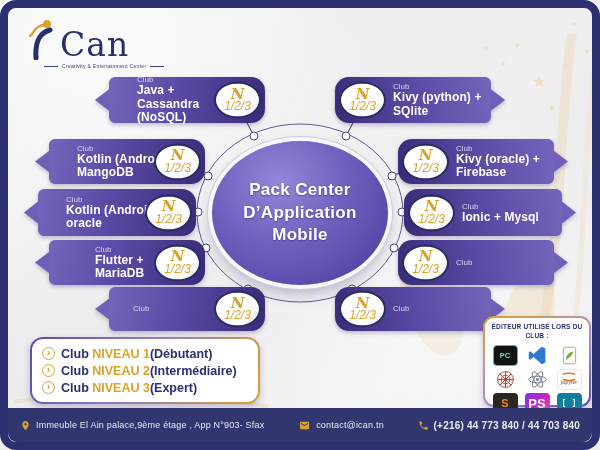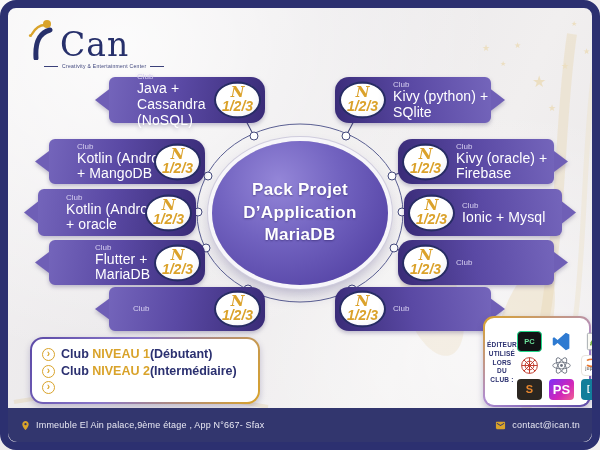--- a/index.html
+++ b/index.html
@@ -32,30 +32,30 @@
       background:linear-gradient(100deg,#7465bb 0%,#5a49a4 45%,#392b77 100%);}
   .banner.right .bar{left:0;right:14px;border-radius:14px 6px 6px 14px;
       background:linear-gradient(80deg,#392b77 0%,#5a49a4 50%,#7465bb 100%);}
   .banner .tip{position:absolute;top:0;bottom:0;width:30px;background:#6f5fb6;}
   .banner.left .tip{left:0;clip-path:polygon(100% 0,0 50%,100% 100%);}
   .banner.right .tip{right:0;clip-path:polygon(0 0,100% 50%,0 100%);}
   .btext{position:absolute;top:50%;transform:translateY(-50%);color:#fff;}
   .banner.left .btext{left:42px;width:84px;}
   .banner.right .btext{left:58px;width:100px;}
   .club{display:block;font-size:8px;color:#d8d1f1;line-height:1.15;}
-  .cname{display:block;font-weight:normal;font-size:14px;line-height:1.12;letter-spacing:.1px;}
+  .cname{display:block;font-weight:bold;font-size:12px;line-height:1.12;letter-spacing:.1px;}
   .nbadge{position:absolute;top:50%;transform:translateY(-50%);width:47px;height:37px;
           background:radial-gradient(ellipse at 40% 30%,#ffffff 55%,#ececf2 100%);
           border:2px solid #272c64;border-radius:50%;display:flex;flex-direction:column;
           align-items:center;justify-content:center;box-sizing:border-box;}
   .banner.left .nbadge{right:4px;}
   .banner.right .nbadge{left:4px;}
   .nbadge .n{font-family:"DejaVu Serif",serif;font-style:italic;font-weight:bold;
              font-size:15px;color:#dba22b;line-height:.85;}
-  .nbadge .lv{font-style:italic;font-weight:bold;font-size:14px;color:#dba22b;line-height:1.1;}
+  .nbadge .lv{font-style:italic;font-weight:normal;font-size:12px;color:#dba22b;line-height:1.1;}
 
   
   .brand{position:absolute;left:26px;top:16px;z-index:4;width:160px;}
   .brand .row{display:flex;align-items:flex-end;}
   .brand .word{font-family:"DejaVu Serif",serif;font-size:33px;color:#27306b;line-height:.9;letter-spacing:1px;}
   .brand .tagrow{display:flex;align-items:center;gap:4px;margin-top:3px;margin-left:18px;}
   .brand .tagline{font-size:5px;color:#3a4079;letter-spacing:.3px;white-space:nowrap;}
   .brand .rule{height:1px;background:#3a4079;width:14px;}
 
   
@@ -69,21 +69,21 @@
          font-weight:bold;font-size:10px;display:flex;align-items:center;justify-content:center;
          box-sizing:border-box;flex:none;}
   .licon::before{content:"›";margin-top:-2px;}
   .ltext{font-size:12.5px;font-weight:bold;color:#2b3070;white-space:nowrap;}
   .ltext .lvl{color:#d9a32a;}
 
   
   .editors{position:absolute;left:483px;top:316px;width:108px;height:91px;z-index:4;
            background:linear-gradient(150deg,#d9a32a 0%,#b08dd0 55%,#5b49a6 100%);
            border-radius:11px;padding:2px;box-sizing:border-box;box-shadow:0 3px 6px rgba(50,40,110,.25);}
-  .editors-inner{background:#fff;border-radius:9px;height:100%;display:flex;flex-direction:row;
+  .editors-inner{background:#fff;border-radius:9px;height:100%;display:flex;flex-direction:column;
            align-items:center;padding:5px 2px 2px;box-sizing:border-box;}
   .etitle{font-size:6.5px;font-weight:bold;color:#2b3070;text-align:center;line-height:1.35;
           letter-spacing:.2px;width:92px;}
   .egrid{display:grid;grid-template-columns:repeat(3,25px);gap:3px 7px;margin-top:4px;}
   .tile{width:25px;height:21px;border-radius:4px;display:flex;align-items:center;justify-content:center;
         font-weight:bold;box-sizing:border-box;overflow:hidden;}
   .t-pycharm{background:#111214;color:#6de39c;font-size:7.5px;border:1px solid #21d789;}
   .t-vscode,.t-notepad,.t-spyder,.t-atom{background:transparent;}
   .t-jupyter{background:#fff;border:1px solid #e8e4de;flex-direction:column;gap:0;}
   .t-jupyter .jword{font-size:4.5px;color:#767676;letter-spacing:.2px;line-height:1;}
@@ -164,21 +164,21 @@
       <span class="word">Can</span>
     </div>
     <div class="tagrow">
       <span class="rule"></span>
       <span class="tagline">Creativity &amp; Entertainment Center</span>
       <span class="rule"></span>
     </div>
   </div>
 
   <div class="center">
-    <div class="ct">Pack Projet D’Application MariaDB</div>
+    <div class="ct">Pack Center D’Application Mobile</div>
   </div>
 
   <div class="banner left" style="left:95px;top:77px;width:170px;height:46px;">
     <div class="tip"></div>
     <div class="bar"></div>
     <div class="btext">
         <span class="club">Club</span>
         <span class="cname">Java + Cassandra (NoSQL)</span>
       </div>
     <div class="nbadge">
@@ -298,20 +298,21 @@
       <div class="lrow">
         <span class="licon"></span>
         <span class="ltext"><span>Club </span><span class="lvl">NIVEAU 1</span><span>(Débutant)</span></span>
       </div>
       <div class="lrow">
         <span class="licon"></span>
         <span class="ltext"><span>Club </span><span class="lvl">NIVEAU 2</span><span>(Intermédiaire)</span></span>
       </div>
       <div class="lrow">
         <span class="licon"></span>
+        <span class="ltext"><span>Club </span><span class="lvl">NIVEAU 3</span><span>(Expert)</span></span>
       </div>
     </div>
   </div>
 
   <div class="editors">
     <div class="editors-inner">
       <div class="etitle">ÉDITEUR UTILISÉ LORS DU CLUB :</div>
       <div class="egrid">
         <span class="tile t-pycharm" title="PyCharm">PC</span>
         <span class="tile t-vscode" title="VS Code">
@@ -359,27 +360,35 @@
     </div>
   </div>
 
   <div class="footer">
     <div class="fitem">
       <span class="ficon">
           <svg width="11" height="13" viewBox="0 0 24 24">
             <path d="M12 2C8.13 2 5 5.13 5 9c0 5.25 7 13 7 13s7-7.75 7-13c0-3.87-3.13-7-7-7zm0 9.5A2.5 2.5 0 1 1 12 6.5a2.5 2.5 0 0 1 0 5z" fill="#d9a32a"></path>
           </svg>
         </span>
-      <span>Immeuble El Ain palace,9ème étage , App N°667- Sfax</span>
+      <span>Immeuble El Ain palace,9ème étage , App N°903- Sfax</span>
     </div>
     <div class="fitem">
       <span class="ficon">
           <svg width="13" height="11" viewBox="0 0 24 24">
             <path d="M20 4H4c-1.1 0-2 .9-2 2v12c0 1.1.9 2 2 2h16c1.1 0 2-.9 2-2V6c0-1.1-.9-2-2-2zm0 4-8 5-8-5V6l8 5 8-5v2z" fill="#d9a32a"></path>
           </svg>
         </span>
       <span>contact@ican.tn</span>
     </div>
+    <div class="fitem phone-item">
+      <span class="ficon">
+          <svg width="11" height="11" viewBox="0 0 24 24">
+            <path d="M6.62 10.79c1.44 2.83 3.76 5.14 6.59 6.59l2.2-2.2c.27-.27.67-.36 1.02-.24 1.12.37 2.33.57 3.57.57.55 0 1 .45 1 1V20c0 .55-.45 1-1 1-9.39 0-17-7.61-17-17 0-.55.45-1 1-1h3.5c.55 0 1 .45 1 1 0 1.25.2 2.45.57 3.57.11.35.03.74-.25 1.02l-2.2 2.2z" fill="#d9a32a"></path>
+          </svg>
+        </span>
+      <span>(+216) 44 773 840 / 44 703 840</span>
+    </div>
   </div>
 
   <div class="frame"></div>
 
 </div>
 
 </body></html>

